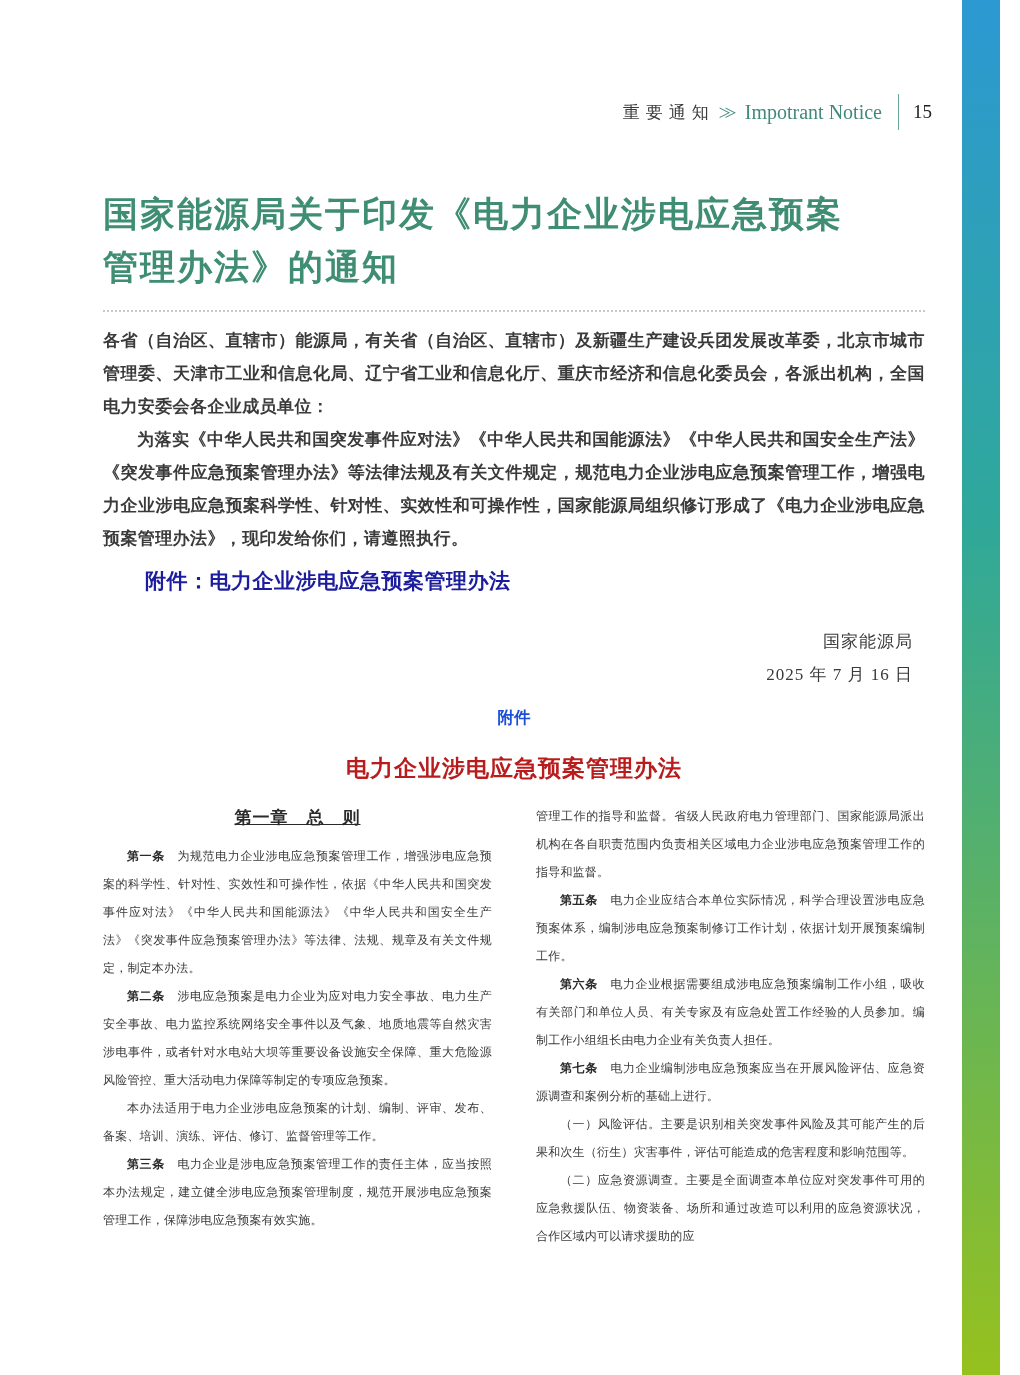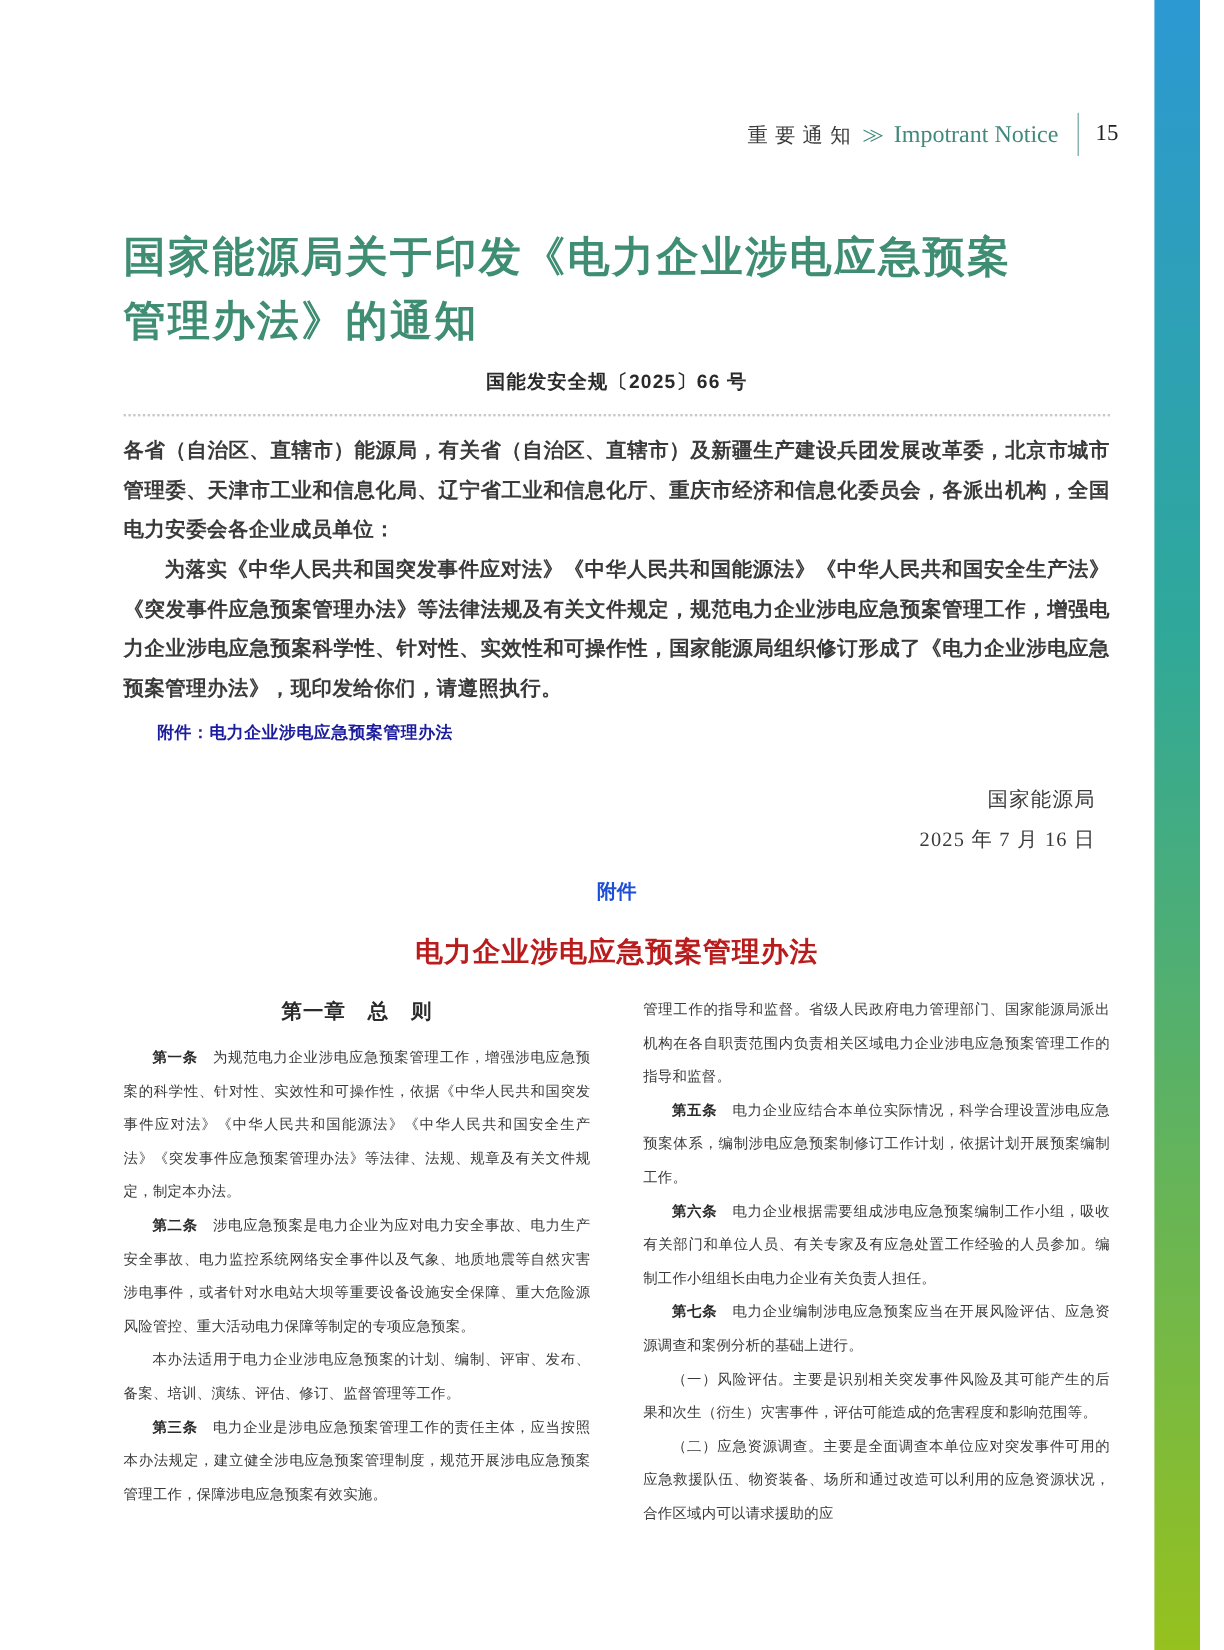--- a/index.html
+++ b/index.html
@@ -76,21 +76,21 @@
   }
   .intro{margin-top:12px;font-weight:bold;}
   .intro .para{
     font-size:17px;line-height:33px;
     text-align:justify;letter-spacing:0.4px;color:#3a3a3a;
   }
   .para.indent{text-indent:2em;}
   .attachment-link{
     margin-top:12px;
     font-family:"Liberation Sans","DejaVu Sans",sans-serif;
-    font-size:14px;font-weight:bold;
+    font-size:21px;font-weight:bold;
     color:var(--link-blue);
     text-indent:2em;letter-spacing:0.5px;
   }
   .signature-block{
     margin-top:30px;text-align:right;padding-right:12px;
     font-size:17px;line-height:33px;color:#3a3a3a;letter-spacing:1px;
   }
   .att-label{
     margin-top:16px;
     font-family:Liberation Sans, sans-serif;
@@ -111,21 +111,21 @@
     text-align:justify;letter-spacing:0.2px;color:#3a3a3a;
   }
   .chapter-heading{
     text-align:center;
     font-family:"Liberation Sans","DejaVu Sans",sans-serif;
     font-size:17px;font-weight:bold;color:#2a2a2a;
     letter-spacing:1px;
     margin:18px 0 10px;
     line-height:28px;
   }
-  .column > .chapter-heading:first-child{margin-top:2px;}
+  .column > .chapter-heading:first-child{margin-top:2px;text-decoration:underline;}
   .article-label{
     font-family:"Liberation Sans","DejaVu Sans",sans-serif;
     font-weight:bold;color:#2a2a2a;
   }
 </style>
 </head>
 <body>
 
 <div class="page">
 
@@ -139,21 +139,20 @@
     <span class="hdr-page">15</span>
   </div>
 
   <div class="content">
 
     <h1 class="title">
       <span>国家能源局关于印发《电力企业涉电应急预案</span><br>
       <span>管理办法》的通知</span>
     </h1>
 
-    <div class="doc-number">国能发安全规〔2025〕66 号</div>
 
     <hr class="dotted-rule">
 
     <div class="intro">
         <p class="para">各省（自治区、直辖市）能源局，有关省（自治区、直辖市）及新疆生产建设兵团发展改革委，北京市城市管理委、天津市工业和信息化局、辽宁省工业和信息化厅、重庆市经济和信息化委员会，各派出机构，全国电力安委会各企业成员单位：</p>
         <p class="para indent">为落实《中华人民共和国突发事件应对法》《中华人民共和国能源法》《中华人民共和国安全生产法》《突发事件应急预案管理办法》等法律法规及有关文件规定，规范电力企业涉电应急预案管理工作，增强电力企业涉电应急预案科学性、针对性、实效性和可操作性，国家能源局组织修订形成了《电力企业涉电应急预案管理办法》，现印发给你们，请遵照执行。</p>
       </div>
 
     <div class="attachment-link">附件：电力企业涉电应急预案管理办法</div>
 

